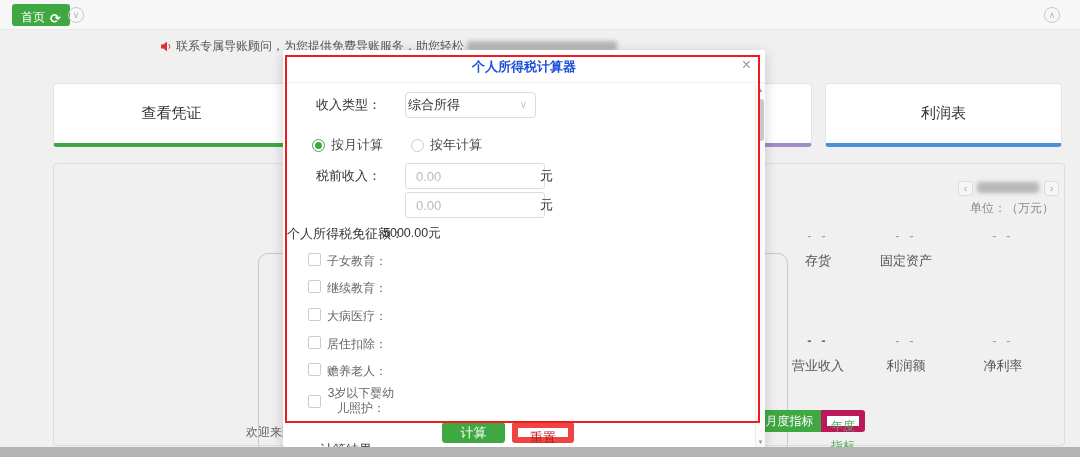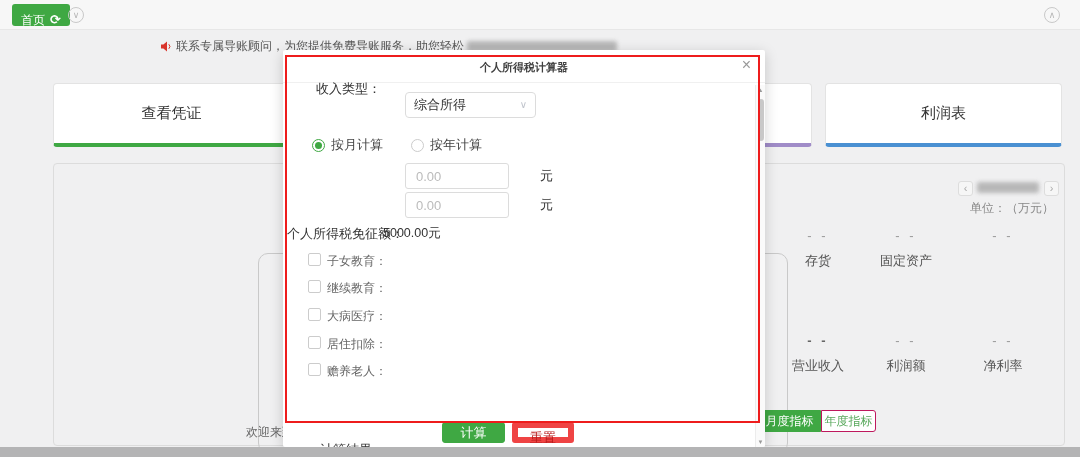--- a/index.html
+++ b/index.html
@@ -1,21 +1,21 @@
 <!DOCTYPE html>
 <html style="--green: #3fa843; --blue: #4a90d2; --purple: #a08cc8; --annotation_red: #ee1c1c;"><head>
 <meta charset="utf-8">
 <style>
   * { margin:0; padding:0; box-sizing:border-box; }
   html,body { font-family:"Liberation Sans","DejaVu Sans",sans-serif; }
   #stage { position:relative; width:1080px; height:457px; background:#f0f0f1; overflow:hidden; }
 
   
   .topbar { position:absolute; left:0; top:0; width:1080px; height:30px; background:#f7f7f7; border-bottom:1px solid #e7e7e7; }
-  .home-tab { position:absolute; left:12px; top:4px; height:22px; padding:8px 9px; background:var(--green,#3fa843); border-radius:3px; color:#fff; font-size:12px; display:flex; align-items:flex-start; gap:5px; cursor:pointer; }
+  .home-tab { position:absolute; left:12px; top:4px; height:22px; padding:0 9px; background:var(--green,#3fa843); border-radius:3px; color:#fff; font-size:12px; display:flex; align-items:flex-end; gap:5px; cursor:pointer; }
   .home-tab .refresh { font-size:13px; font-weight:bold; }
   .circ-btn { position:absolute; top:7px; width:16px; height:16px; border:1px solid #c9c9c9; border-radius:50%; color:#b5b5b5; font-size:9px; line-height:14px; text-align:center; background:transparent; }
   .circ-down { left:68px; }
   .circ-up { left:1044px; }
 
   
   .notice { position:absolute; left:160px; top:38px; display:flex; align-items:center; gap:3px; font-size:12px; color:#555; white-space:nowrap; }
   .blur-bar { display:inline-block; height:11px; border-radius:2px; background:#9a9a9a; filter:blur(2px); opacity:.65; vertical-align:middle; }
   .notice .blur-bar { width:150px; }
 
@@ -38,41 +38,41 @@
 
   .metric { position:absolute; width:110px; text-align:center; }
   .metric .val { font-size:13px; color:#9a9a9a; letter-spacing:3px; }
   .metric .lbl { font-size:13px; color:#555; margin-top:9px; }
   .m-r1 .val { } .m-r2-0 .val { color:#666; font-weight:bold; }
   .m-c0 { left:763px; } .m-c1 { left:851px; } .m-c2 { left:948px; }
   .m-r1 { top:228px; } .m-r2 { top:333px; }
 
   .toggle { position:absolute; top:410px; height:22px; font-size:12px; line-height:20px; text-align:center; cursor:pointer; }
   .toggle-month { left:758px; width:63px; background:var(--green,#3fa843); color:#fff; border:1px solid var(--green,#3fa843); border-radius:3px 0 0 3px; }
-  .toggle-year  { left:821px; width:55px; background:#fff; color:#57a85b; border:1px solid #be185d; border-radius:0 3px 3px 0; }
+  .toggle-year  { left:821px; width:44px; background:#fff; color:#57a85b; border:6px solid #be185d; border-radius:0 3px 3px 0; }
 
   
   .modal { position:absolute; left:283px; top:50px; width:482px; height:397px; background:#fff; box-shadow:0 3px 14px rgba(0,0,0,.18); border-radius:2px; overflow:hidden; z-index:50; }
   .modal-header { position:relative; height:33px; border-bottom:1px solid #f0f0f0; }
-  .modal-title { text-align:center; font-size:11px; font-weight:bold; color:#404040; line-height:34px; }
+  .modal-title { text-align:center; font-size:13px; font-weight:bold; color:#1d4ed8; line-height:34px; }
   .modal-close { position:absolute; right:14px; top:7px; color:#999; font-size:16px; line-height:16px; cursor:pointer; background:none; border:none; }
 
   .form-label { position:absolute; left:0; width:98px; text-align:right; font-size:13px; color:#333; line-height:26px; }
-  .row-income { top:26px; } .row-pretax { top:113px; } .row-social { top:142px; }
-
-  .select-box { position:absolute; left:122px; top:42px; width:131px; height:26px; border:1px solid #dcdcdc; border-radius:4px; background:#fff; font-size:13px; color:#333; line-height:24px; padding-left:8px; cursor:pointer; }
+  .row-income { top:42px; } .row-pretax { top:113px; } .row-social { top:142px; }
+
+  .select-box { position:absolute; left:122px; top:42px; width:131px; height:26px; border:1px solid #dcdcdc; border-radius:4px; background:#fff; font-size:13px; color:#333; line-height:24px; padding-left:2px; cursor:pointer; }
   .select-caret { position:absolute; right:8px; top:0; color:#c0c4cc; font-size:10px; line-height:24px; }
 
   .radio-row { position:absolute; left:29px; top:86px; display:flex; align-items:center; font-size:13px; color:#444; }
   .radio { width:13px; height:13px; border-radius:50%; border:1px solid #ccc; background:#fff; margin-right:6px; position:relative; }
   .radio.on { border-color:var(--green,#3fa843); }
   .radio.on::after { content:""; position:absolute; left:2px; top:2px; width:7px; height:7px; border-radius:50%; background:var(--green,#3fa843); }
   .radio-gap { width:28px; }
 
-  .num-input { position:absolute; left:122px; width:104px; height:26px; border:1px solid #dcdcdc; border-radius:3px; font-size:13px; padding-left:10px; color:#737373; }
+  .num-input { position:absolute; left:122px; width:140px; height:26px; border:1px solid #dcdcdc; border-radius:3px; font-size:13px; padding-left:10px; color:#737373; }
   .num-input::placeholder { color:#bbb; }
   .inp-pretax { top:113px; } .inp-social { top:142px; }
   .yuan { position:absolute; left:257px; font-size:13px; color:#333; line-height:26px; }
   .yuan-1 { top:113px; } .yuan-2 { top:142px; }
 
   .exemption-label { position:absolute; left:4px; top:175px; font-size:13px; color:#333; }
   .exemption-value { position:absolute; left:100px; top:175px; font-size:12.5px; color:#333; }
 
   .ded-row { position:absolute; left:25px; display:flex; align-items:flex-start; font-size:12px; color:#666;text-align:center; }
   .checkbox { width:13px; height:13px; border:1px solid #ccc; border-radius:2px; background:#fff; margin-right:6px; flex:none; }
@@ -179,20 +179,21 @@
     </div>
 
     <div class="radio-row">
       <span class="radio on"></span>
       <span>按月计算</span>
       <span class="radio-gap"></span>
       <span class="radio"></span>
       <span>按年计算</span>
     </div>
 
+    <div class="form-label row-pretax">税前收入：</div>
     <input class="num-input inp-pretax" placeholder="0.00" style="">
     <div class="yuan yuan-1">元</div>
 
     <input class="num-input inp-social" placeholder="0.00" style="">
     <div class="yuan yuan-2">元</div>
 
     <div class="exemption-label">个人所得税免征额：</div>
     <div class="exemption-value">5000.00元</div>
 
     <div class="ded-row d1">
@@ -207,20 +208,24 @@
       <span class="checkbox"></span>
       <span class="ded-label">大病医疗：</span>
     </div>
     <div class="ded-row d4">
       <span class="checkbox"></span>
       <span class="ded-label">居住扣除：</span>
     </div>
     <div class="ded-row d5">
       <span class="checkbox"></span>
       <span class="ded-label">赡养老人：</span>
+    </div>
+    <div class="ded-row d6">
+      <span class="checkbox"></span>
+      <span class="ded-label">3岁以下婴幼儿照护：</span>
     </div>
 
     <button class="btn btn-calc">计算</button>
     <button class="btn btn-reset">重置</button>
     <div class="result-label">计算结果</div>
 
     <div class="m-scroll">
       <div class="arr arr-up">▲</div>
       <div class="m-thumb"></div>
       <div class="arr arr-dn">▼</div>

